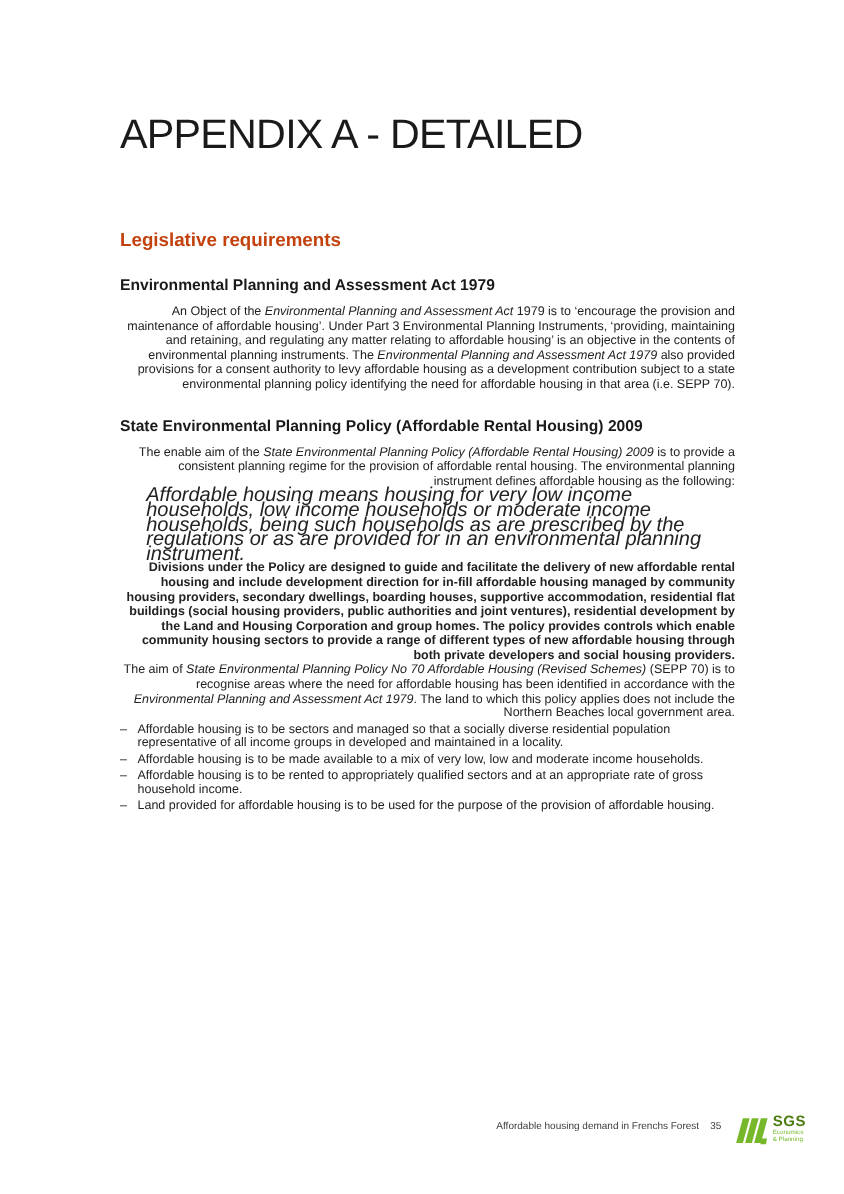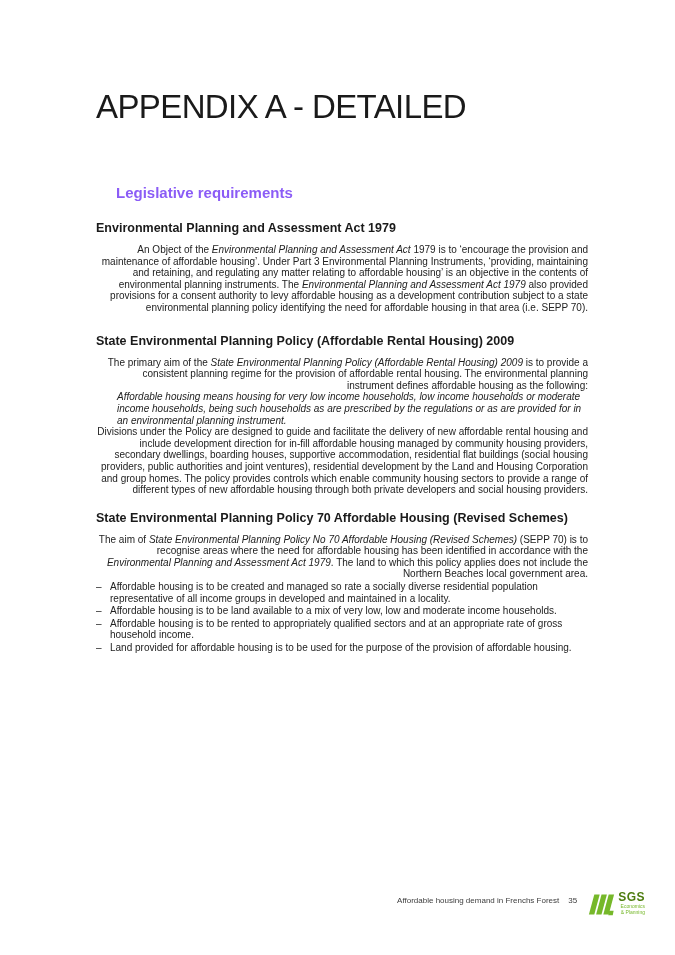--- a/index.html
+++ b/index.html
@@ -24,48 +24,47 @@
     font-size: 33px;
     line-height: 42px;
     font-weight: 400;
     letter-spacing: -0.6px;
     color: #1a1a1a;
   }
   .green-heading {
     margin-top: 56px;
     font-size: 15px;
     font-weight: 700;
-    color: #8b5cf6;
-    margin-left: 20px;
+    color: #c2410c;
   }
   .sub-heading {
     font-size: 12.5px;
     font-weight: 700;
     color: #1a1a1a;
     margin-top: 20px;
     margin-bottom: 9px;
   }
   .sub-heading.tight { margin-top: 15px; }
   p.body {
     font-size: 10px;
     line-height: 11.6px;
     margin: 0;
     color: #222222;
     text-align: right;
   }
   p.body .it { font-style: italic; }
   .quote {
-    font-size: 10px;
+    font-size: 16px;
     line-height: 11.6px;
     font-style: italic;
     padding-left: 21px;
     margin: 0;
     color: #222222;
   }
-  .spaced-top { margin-top: 24px; }
+  .spaced-top { margin-top: 24px; font-weight: bold; }
   .intro-top { margin-top: 18px; }
   ul.principles {
     list-style: none;
     margin: 1px 0 0 0;
     padding: 0;
   }
   ul.principles li {
     display: flex;
     font-size: 10px;
     line-height: 11.6px;
@@ -76,21 +75,20 @@
     width: 14px;
     flex: 0 0 14px;
   }
   .footer {
     position: absolute;
     top: 891px;
     right: 52px;
     display: flex;
     align-items: flex-start;
     gap: 11px;
-    text-align: right;
   }
   .footer-text {
     font-size: 8px;
     color: #3c3c3c;
     margin-top: 5px;
     white-space: nowrap;
   }
   .footer-text .pagenum { margin-left: 9px; }
   .logo {
     display: flex;
@@ -121,35 +119,34 @@
     <div class="doc-title">
       <div>APPENDIX A - DETAILED</div>
     </div>
 
     <div class="green-heading">Legislative requirements</div>
 
     <div class="sub-heading">Environmental Planning and Assessment Act 1979</div>
     <p class="body"><span>An Object of the </span><span class="it">Environmental Planning and Assessment Act</span><span> 1979 is to ‘encourage the provision and maintenance of affordable housing’. Under Part 3 Environmental Planning Instruments, ‘providing, maintaining and retaining, and regulating any matter relating to affordable housing’ is an objective in the contents of environmental planning instruments. The </span><span class="it">Environmental Planning and Assessment Act 1979</span><span> also provided provisions for a consent authority to levy affordable housing as a development contribution subject to a state environmental planning policy identifying the need for affordable housing in that area (i.e. SEPP 70).</span></p>
 
     <div class="sub-heading">State Environmental Planning Policy (Affordable Rental Housing) 2009</div>
-    <p class="body"><span>The primary aim of the </span><span class="it">State Environmental Planning Policy (Affordable Rental Housing) 2009</span><span> is to provide a consistent planning regime for the provision of affordable rental housing. The environmental planning instrument defines affordable housing as the following:</span></p>
+    <p class="body"><span>The enable aim of the </span><span class="it">State Environmental Planning Policy (Affordable Rental Housing) 2009</span><span> is to provide a consistent planning regime for the provision of affordable rental housing. The environmental planning instrument defines affordable housing as the following:</span></p>
     <p class="quote">Affordable housing means housing for very low income households, low income households or moderate income households, being such households as are prescribed by the regulations or as are provided for in an environmental planning instrument.</p>
     <p class="body spaced-top">Divisions under the Policy are designed to guide and facilitate the delivery of new affordable rental housing and include development direction for in-fill affordable housing managed by community housing providers, secondary dwellings, boarding houses, supportive accommodation, residential flat buildings (social housing providers, public authorities and joint ventures), residential development by the Land and Housing Corporation and group homes. The policy provides controls which enable community housing sectors to provide a range of different types of new affordable housing through both private developers and social housing providers.</p>
 
-    <div class="sub-heading tight">State Environmental Planning Policy 70 Affordable Housing (Revised Schemes)</div>
     <p class="body"><span>The aim of </span><span class="it">State Environmental Planning Policy No 70 Affordable Housing (Revised Schemes)</span><span> (SEPP 70) is to recognise areas where the need for affordable housing has been identified in accordance with the </span><span class="it">Environmental Planning and Assessment Act 1979</span><span>. The land to which this policy applies does not include the Northern Beaches local government area.</span></p>
 
     <ul class="principles">
       <li>
           <span class="marker">–</span>
-          <span>Affordable housing is to be created and managed so rate a socially diverse residential population representative of all income groups in developed and maintained in a locality.</span>
+          <span>Affordable housing is to be sectors and managed so that a socially diverse residential population representative of all income groups in developed and maintained in a locality.</span>
         </li>
       <li>
           <span class="marker">–</span>
-          <span>Affordable housing is to be land available to a mix of very low, low and moderate income households.</span>
+          <span>Affordable housing is to be made available to a mix of very low, low and moderate income households.</span>
         </li>
       <li>
           <span class="marker">–</span>
           <span>Affordable housing is to be rented to appropriately qualified sectors and at an appropriate rate of gross household income.</span>
         </li>
       <li>
           <span class="marker">–</span>
           <span>Land provided for affordable housing is to be used for the purpose of the provision of affordable housing.</span>
         </li>
     </ul>

